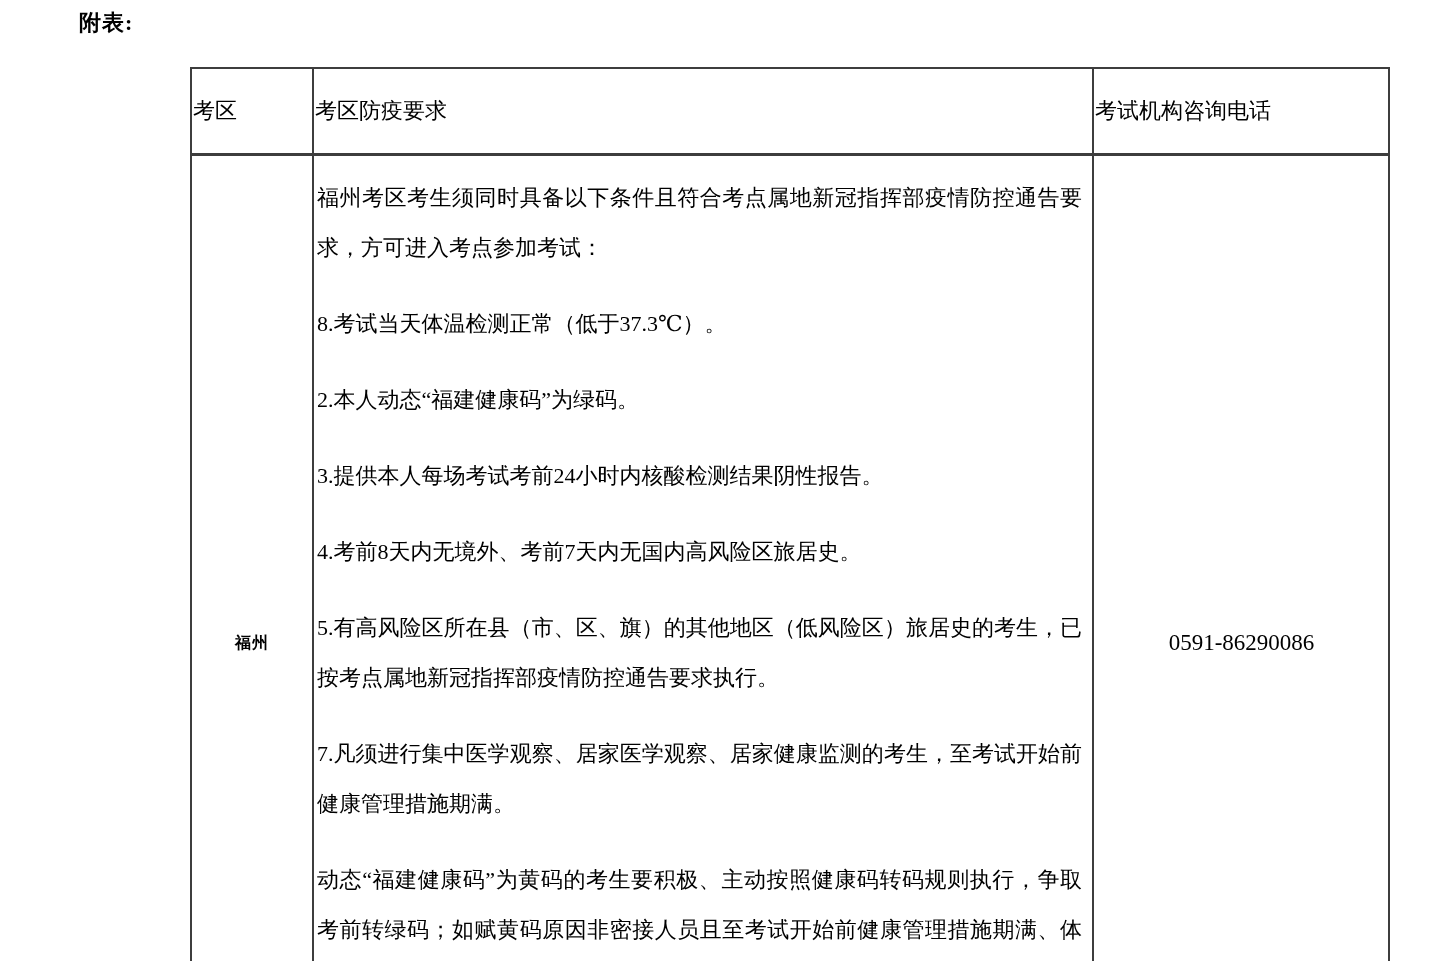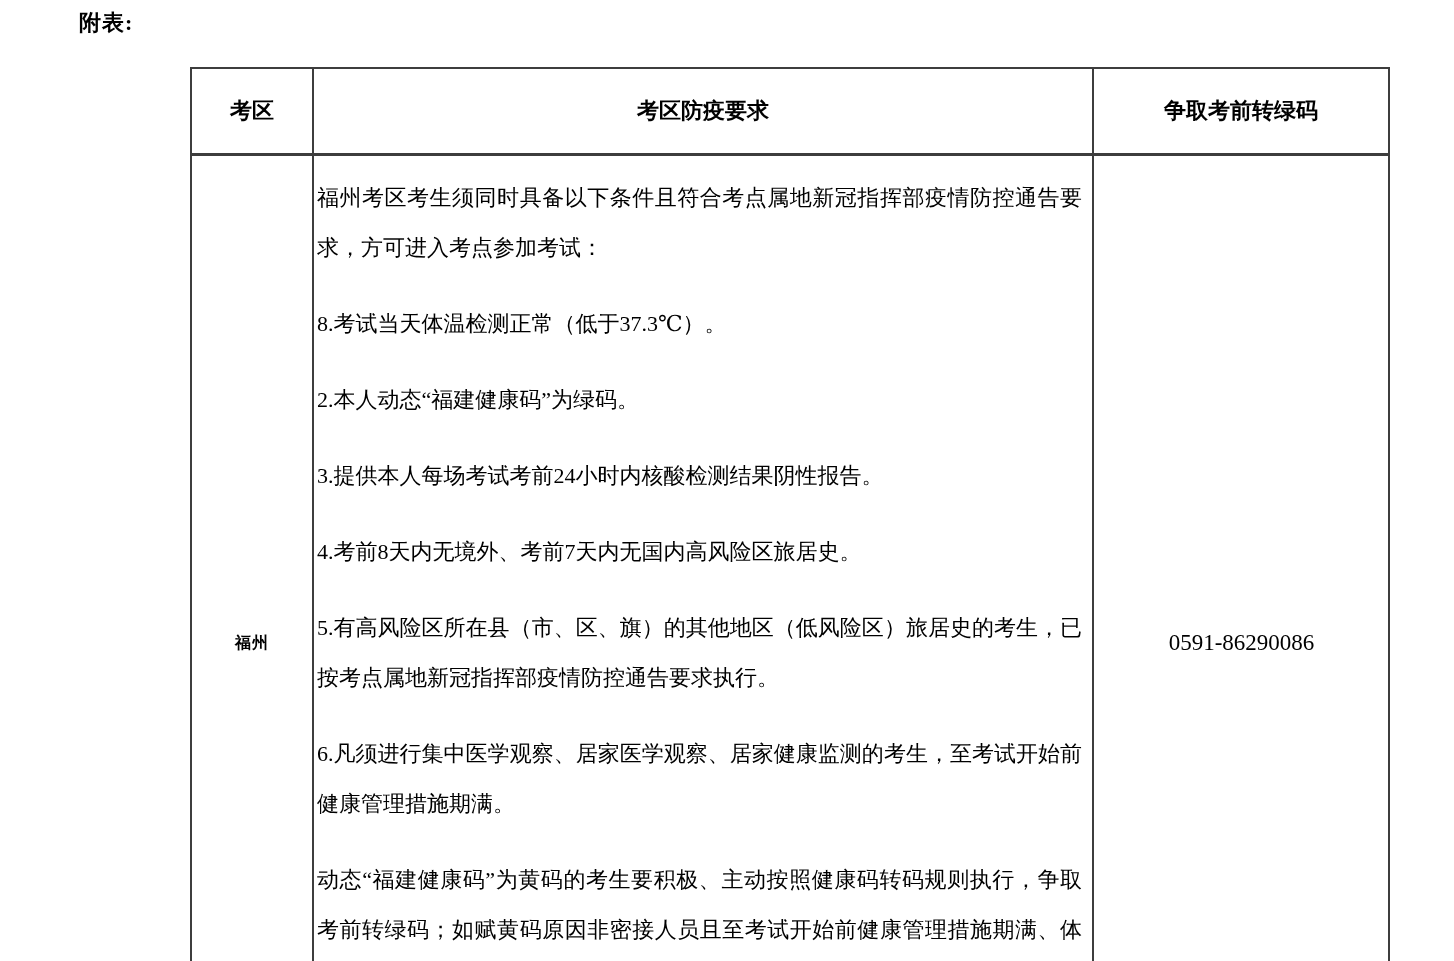--- a/index.html
+++ b/index.html
@@ -35,22 +35,22 @@
     border-collapse: collapse;
     table-layout: fixed;
   }
   .exam-table th, .exam-table td {
     border: 2px solid #3d3d3d;
     background: #ffffff;
   }
   .exam-table thead th {
     height: 86px;
     font-size: 22px;
-    font-weight: bold;
-    text-align: center;
+    font-weight: normal;
+    text-align: left;
     vertical-align: middle;
     border-bottom-width: 3px;
   }
   .body-row td {
     height: 786px;
     vertical-align: middle;
     border-bottom-width: 3px;
   }
   .region-cell {
     text-align: center;
@@ -88,34 +88,34 @@
   <table class="exam-table">
     <colgroup>
       <col style="width:122px">
       <col style="width:780px">
       <col style="width:296px">
     </colgroup>
     <thead>
       <tr>
         <th>考区</th>
         <th>考区防疫要求</th>
-        <th>争取考前转绿码</th>
+        <th>考试机构咨询电话</th>
       </tr>
     </thead>
     <tbody>
       <tr class="body-row">
         <td class="region-cell">福州</td>
         <td class="req-cell">
           <p>福州考区考生须同时具备以下条件且符合考点属地新冠指挥部疫情防控通告要求，方可进入考点参加考试：</p>
           <p>8.考试当天体温检测正常（低于37.3℃）。</p>
           <p>2.本人动态“福建健康码”为绿码。</p>
           <p>3.提供本人每场考试考前24小时内核酸检测结果阴性报告。</p>
           <p>4.考前8天内无境外、考前7天内无国内高风险区旅居史。</p>
           <p>5.有高风险区所在县（市、区、旗）的其他地区（低风险区）旅居史的考生，已按考点属地新冠指挥部疫情防控通告要求执行。</p>
-          <p>6.凡须进行集中医学观察、居家医学观察、居家健康监测的考生，至考试开始前健康管理措施期满。</p>
+          <p>7.凡须进行集中医学观察、居家医学观察、居家健康监测的考生，至考试开始前健康管理措施期满。</p>
           <p>动态“福建健康码”为黄码的考生要积极、主动按照健康码转码规则执行，争取考前转绿码；如赋黄码原因非密接人员且至考试开始前健康管理措施期满、体温正常的考生，在出示本人每场考试考前24小时内核酸检测结果阴性报告后，须走专用防疫特殊通道经专人核验确认赋码原因后，前往备用隔离考场参加考试。</p>
         </td>
         <td class="phone-cell">0591-86290086</td>
       </tr>
       <tr class="partial-row">
         <td></td>
         <td></td>
         <td></td>
       </tr>
     </tbody>

